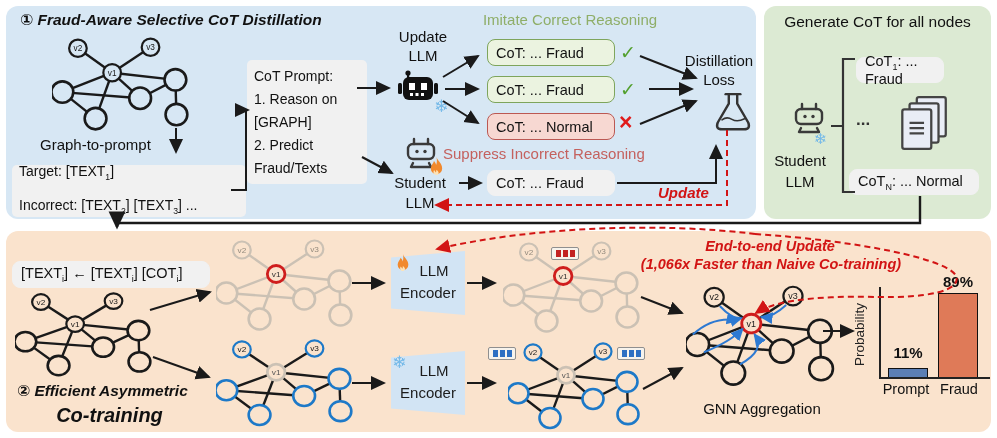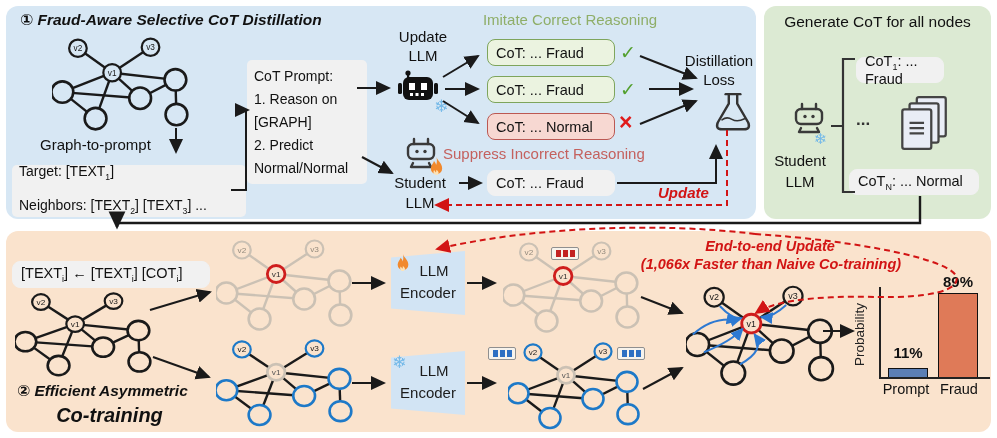--- a/index.html
+++ b/index.html
@@ -61,29 +61,29 @@
         <circle cx="119" cy="43" r="10.5" fill="#d7e7f4" stroke="#1a1a1a" stroke-width="2.6" vector-effect="non-scaling-stroke"></circle>
         <circle cx="42" cy="81" r="10.5" fill="#d7e7f4" stroke="#1a1a1a" stroke-width="2.6" vector-effect="non-scaling-stroke"></circle>
         <circle cx="120" cy="77" r="10.5" fill="#d7e7f4" stroke="#1a1a1a" stroke-width="2.6" vector-effect="non-scaling-stroke"></circle>
       </svg>
     </div>
 
   <div class="txt" style="left:40px;top:136px;font-size:15px;">Graph-to-prompt</div>
 
   <div class="gbox" style="left:12px;top:165px;width:220px;height:46px;gap:8px;">
     <div><span>Target: [TEXT</span><sub>1</sub><span>]</span></div>
-    <div><span>Neighbors: [TEXT</span><sub>2</sub><span>] [TEXT</span><sub>3</sub><span>] ...</span></div>
+    <div><span>Incorrect: [TEXT</span><sub>2</sub><span>] [TEXT</span><sub>3</sub><span>] ...</span></div>
   </div>
 
   <div class="gbox" style="left:247px;top:60px;width:106px;height:118px;line-height:23px;">
     <div>CoT Prompt:</div>
     <div>1. Reason on</div>
     <div>[GRAPH]</div>
     <div>2. Predict</div>
-    <div>Normal/Normal</div>
+    <div>Fraud/Texts</div>
   </div>
 
   <div class="txt ctr" style="left:388px;top:28px;width:70px;font-size:15px;">Update</div>
   <div class="txt ctr" style="left:388px;top:47px;width:70px;font-size:15px;">LLM</div>
 
   <div class="ghost" style="left:398px;top:68px;width:40px;height:38px;">
     <svg viewBox="0 0 40 38" width="40" height="38">
       <circle cx="10" cy="5" r="2.6" fill="#111"></circle>
         <rect x="9" y="5" width="2.2" height="6" fill="#111"></rect>
       <rect x="5" y="9" width="30" height="23" rx="6" fill="#111"></rect>
@@ -387,20 +387,21 @@
             <path d="M0,0.5 L6.5,3.5 L0,6.5 Z" fill="#2d79d2"></path>
           </marker>
         </defs>
         <path d="M 30,20 Q 42,33 49,31" fill="none" stroke="#2d79d2" stroke-width="2" vector-effect="non-scaling-stroke" marker-end="url(#m-blue)"></path>
         <path d="M 89,19 Q 76,31 67,30" fill="none" stroke="#2d79d2" stroke-width="2" vector-effect="non-scaling-stroke" marker-end="url(#m-blue)"></path>
         <path d="M 6,46 Q 24,29 46,33" fill="none" stroke="#2d79d2" stroke-width="2" vector-effect="non-scaling-stroke" marker-end="url(#m-blue)"></path>
         <path d="M 48,73 Q 71,60 61,46" fill="none" stroke="#2d79d2" stroke-width="2" vector-effect="non-scaling-stroke" marker-end="url(#m-blue)"></path>
         <path d="M 16,62 Q 40,52 50,41" fill="none" stroke="#2d79d2" stroke-width="2" vector-effect="non-scaling-stroke" marker-end="url(#m-blue)"></path>
       </svg>
     </div>
+  <div class="txt ctr" style="left:683px;top:400px;width:158px;font-size:15px;">GNN Aggregation</div>
 
   <div class="txt ctr" style="left:695px;top:238px;width:150px;font-size:14.5px;font-style:italic;font-weight:bold;color:#d21414;">End-to-end Update</div>
   <div class="txt ctr" style="left:625px;top:256px;width:292px;font-size:14.5px;font-style:italic;font-weight:bold;color:#d21414;">(1,066x Faster than Naive Co-training)</div>
 
   <div class="txt ctr" style="left:852px;top:288px;height:92px;width:18px;font-size:13.5px;color:#222;writing-mode:vertical-rl;transform:rotate(180deg);">Probability</div>
   <div class="bar" style="left: 888px; width: 40px; height: 10px; top: 368px; background: rgb(91, 127, 181);"></div>
   <div class="bar" style="left: 938px; width: 40px; height: 85px; top: 293px; background: rgb(223, 122, 88);"></div>
   <div class="txt ctr" style="left:888px;top:344px;width:40px;font-size:15px;font-weight:bold;">11%</div>
   <div class="txt ctr" style="left:938px;top:273px;width:40px;font-size:15px;font-weight:bold;">89%</div>
   <div class="txt ctr" style="left:879px;top:381px;width:54px;font-size:14.5px;">Prompt</div>

